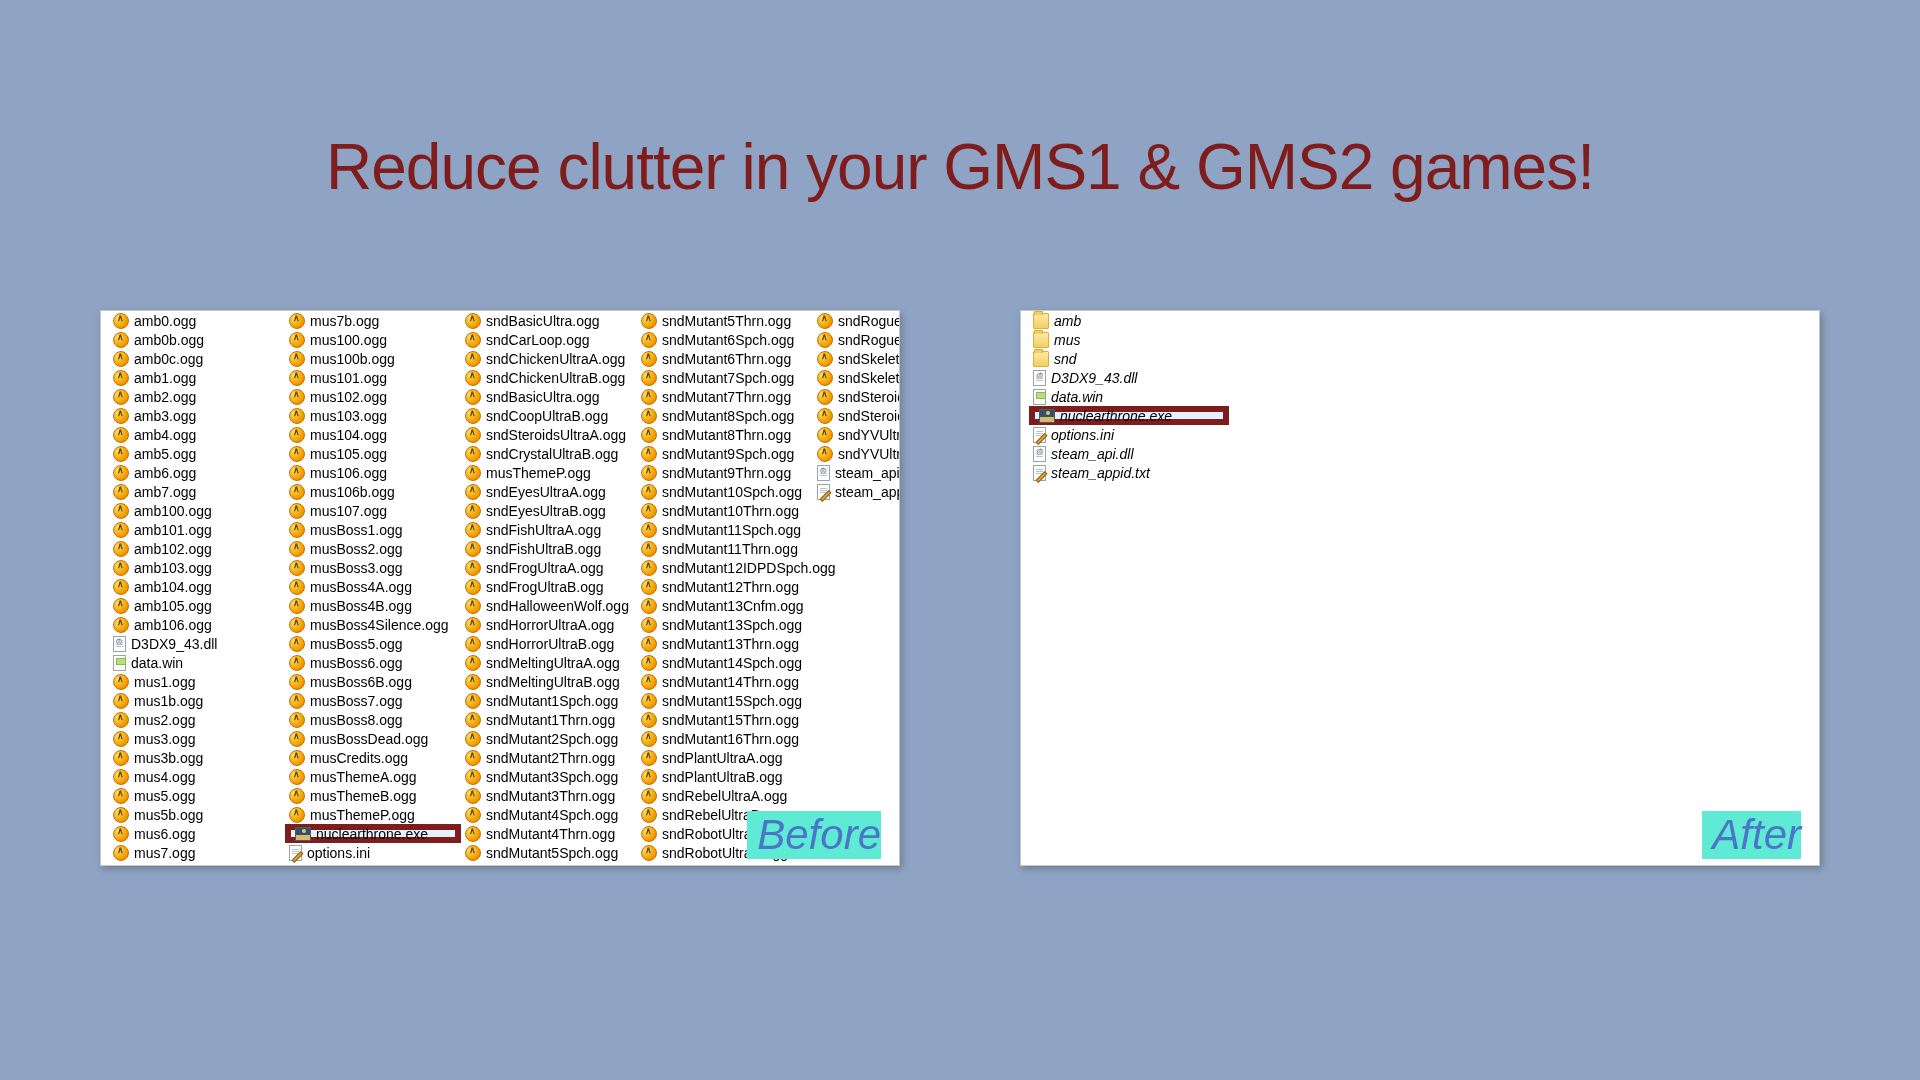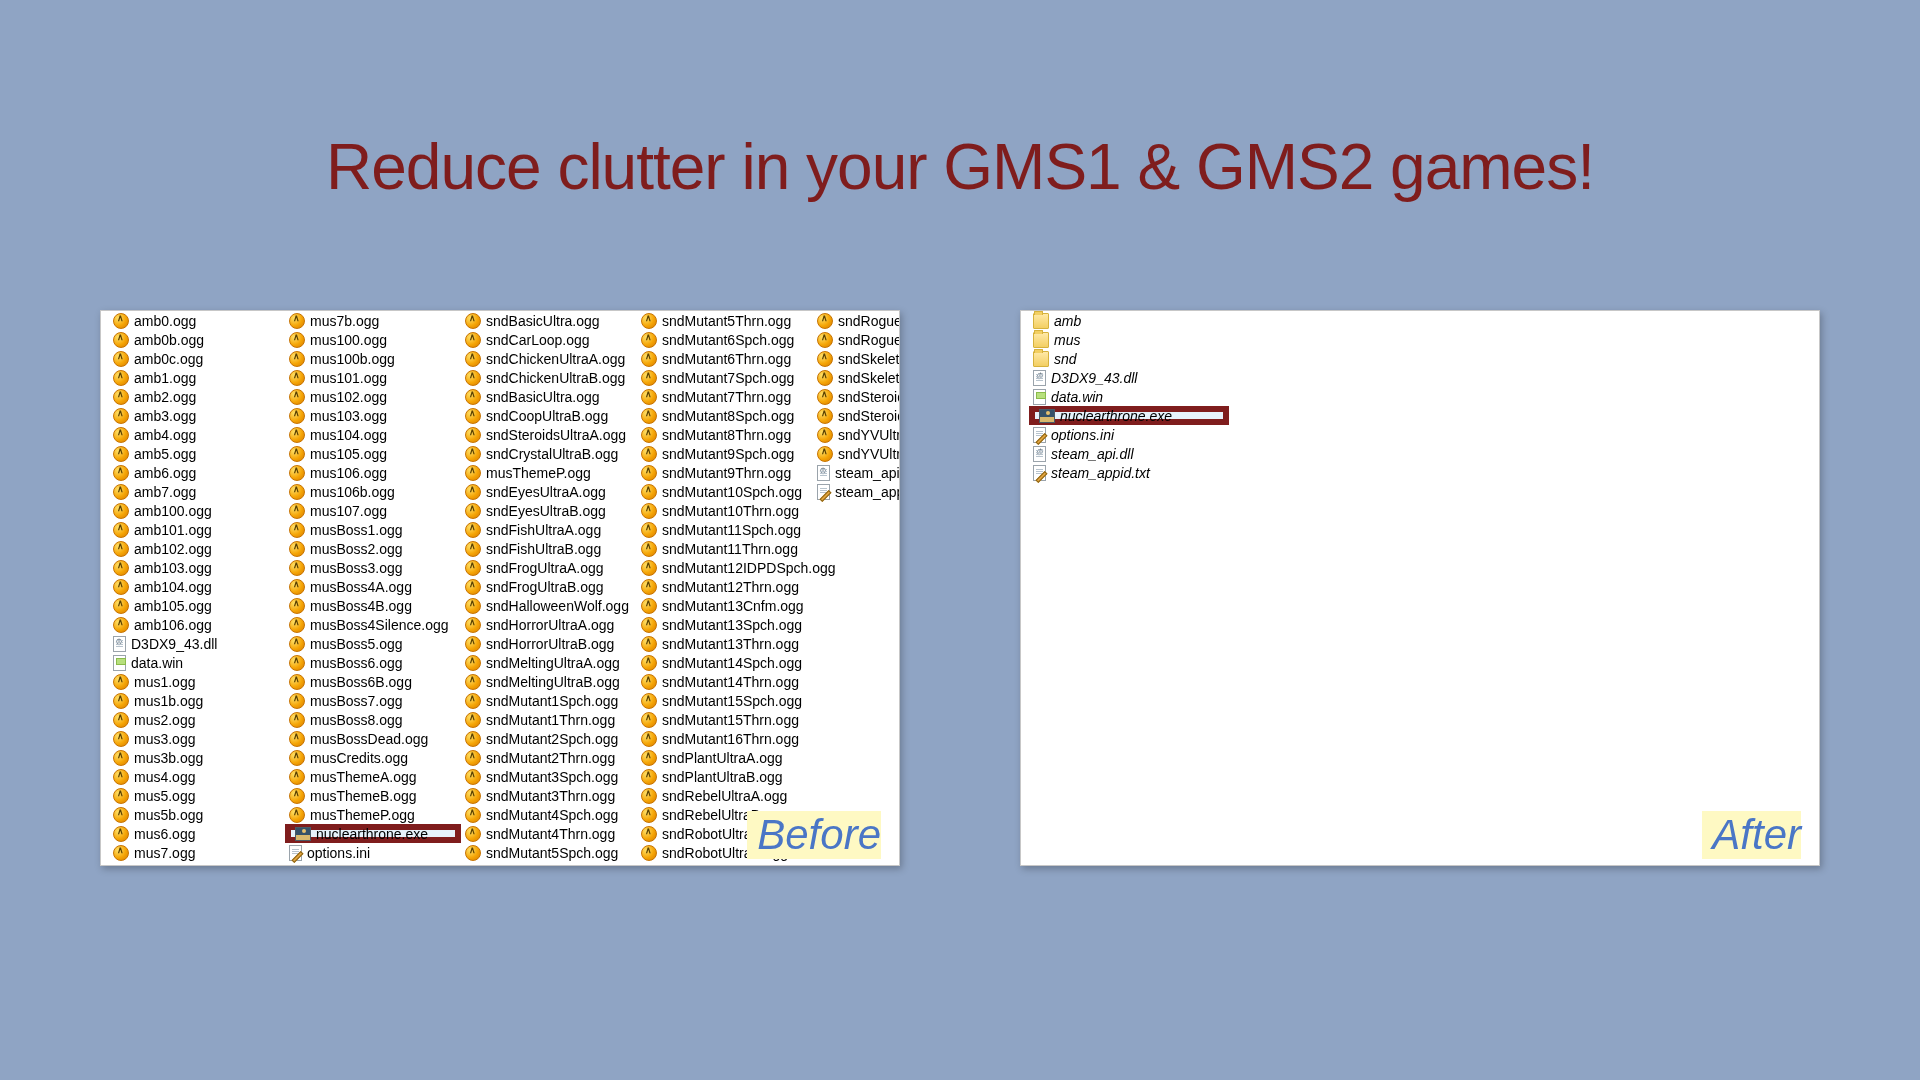--- a/index.html
+++ b/index.html
@@ -44,21 +44,21 @@
   .panel.after  { width: 800px; }
   .caption {
     position: absolute;
     right: 18px;
     bottom: 6px;
     font-family: "Segoe UI Light","Segoe UI",sans-serif;
     font-weight: 300;
     font-size: 42px;
     font-style: italic;
     color: #4a76c6;
-    background: #fef9c3;
+    background: #5eead4;
     padding-left: 10px;
   }
   .files {
     padding: 0 8px;
     display: flex;
     flex-direction: column;
     flex-wrap: wrap;
     align-content: flex-start;
     height: 100%;
     column-gap: 0;

